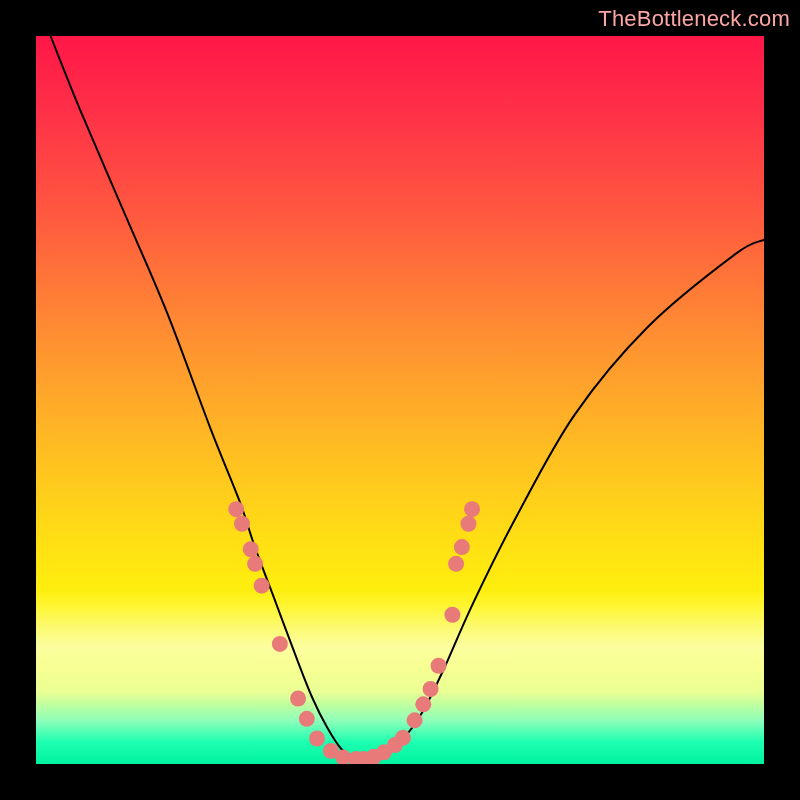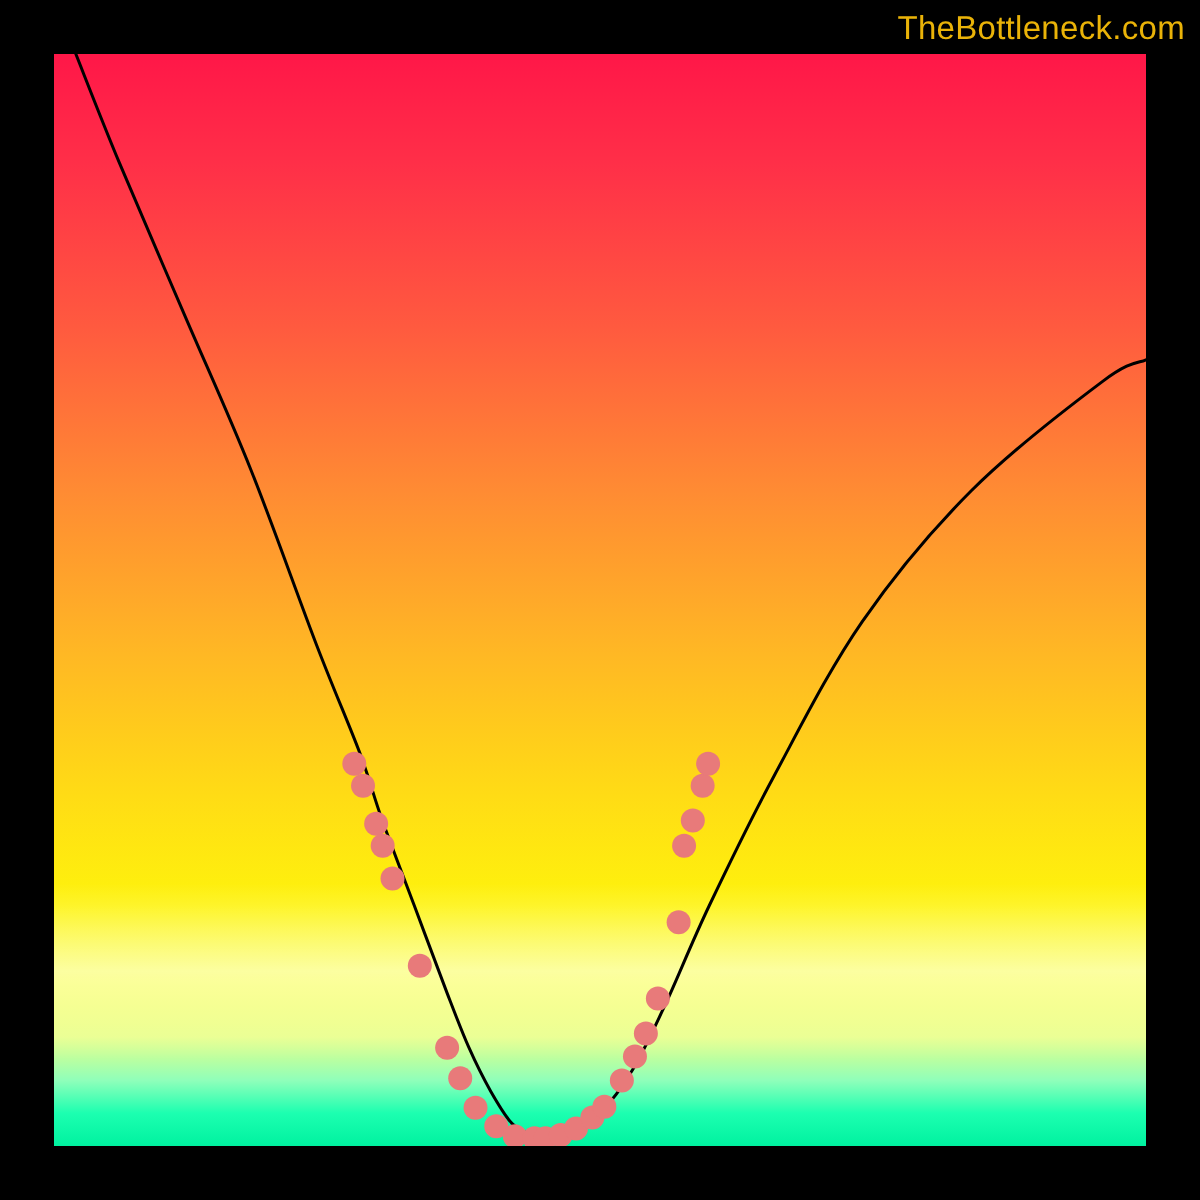--- a/index.html
+++ b/index.html
@@ -62,21 +62,21 @@
       rgba(255,255,255,0) 0%,
       rgba(255,255,255,0.5) 50%,
       rgba(255,255,255,0) 100%
     );
     pointer-events: none;
   }
   .watermark {
     position: absolute;
     top: 6px;
     right: 10px;
-    color: #eab308;
+    color: #fca5a5;
     font-size: 22px;
     letter-spacing: 0.2px;
     font-weight: 400;
   }
   svg.curve {
     position: absolute;
     left: 0; top: 0;
     width: 100%; height: 100%;
     overflow: visible;
   }

